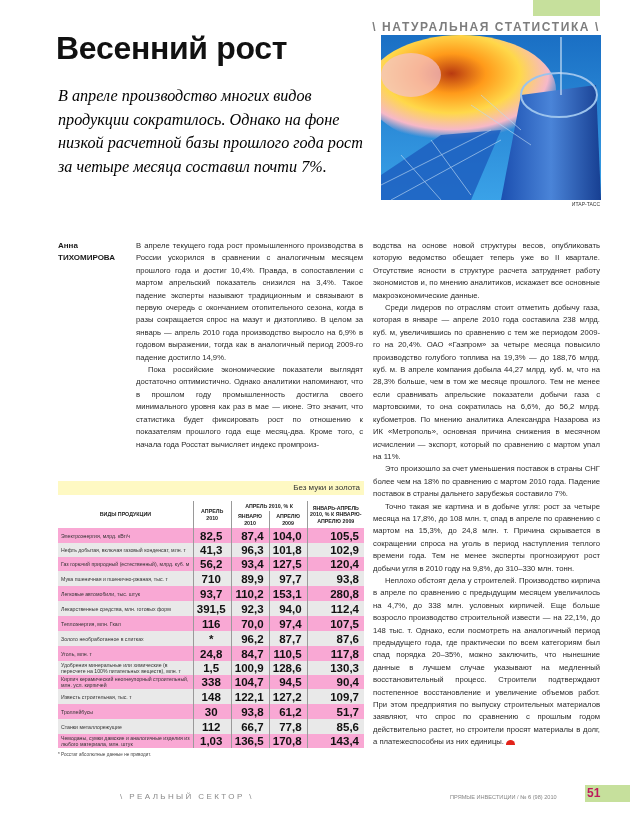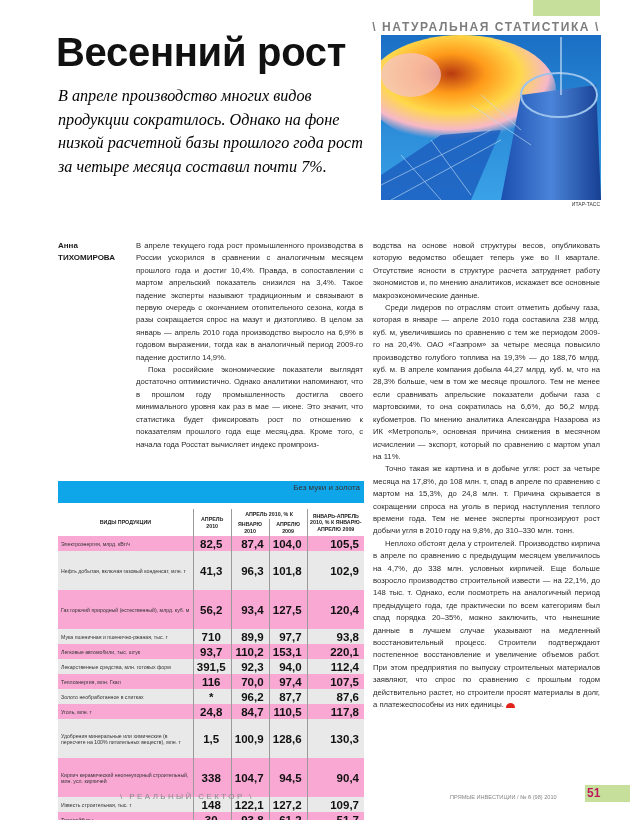--- a/index.html
+++ b/index.html
@@ -2,49 +2,49 @@
 <html><head>
 <meta charset="utf-8">
 <style>
   * { box-sizing: border-box; margin: 0; padding: 0; }
   html, body { width: 630px; height: 820px; background: #ffffff; overflow: hidden; }
   body { position: relative; font-family: "Liberation Sans", "DejaVu Sans", sans-serif; color: #1a1a1a; }
 
   .top-accent { position: absolute; left: 533px; top: 0; width: 67px; height: 16px; background: #c6e09c; }
   .rubric { position: absolute; right: 30px; top: 20px; font-size: 12px; font-weight: bold; letter-spacing: 1.6px; color: #7d7d7d; }
 
-  .headline { position: absolute; left: 56px; top: 30px; font-size: 40px; font-weight: bold; color: #111; letter-spacing: -0.3px; text-align: right; }
+  .headline { position: absolute; left: 56px; top: 30px; font-size: 32px; font-weight: bold; color: #111; letter-spacing: -0.3px; text-align: right; }
 
   .lede { position: absolute; left: 58px; top: 85px; width: 320px; font-family: Liberation Serif, serif; font-style: italic; font-size: 16.2px; line-height: 23.6px; color: #000000; }
 
   .photo { position: absolute; left: 381px; top: 35px; width: 220px; height: 165px; overflow: hidden; background: #1b78c9; }
   .photo svg { width: 100%; height: 100%; display: block; }
   .photo-credit { position: absolute; right: 30px; top: 201px; font-size: 5px; color: #333; }
 
   .author { position: absolute; left: 58px; top: 240px; font-size: 8px; font-weight: bold; line-height: 12px; color: #1a1a1a; }
 
   .col { position: absolute; font-size: 7.7px; line-height: 12.4px; color: #2b2b2b; text-align: justify; }
   .col p { text-indent: 0; }
   .col p.indent { text-indent: 12px; }
   .col1 { left: 136px; top: 240px; width: 227px; }
   .col2 { left: 373px; top: 240px; width: 227px; }
   .end-mark { display: inline-block; width: 9px; height: 5px; background: #e2231a; border-radius: 5px 5px 0 0; margin-left: 2px; vertical-align: -1px; }
 
   .table-wrap { position: absolute; left: 58px; top: 481px; width: 306px; }
-  .tbl-caption { background: #0ea5e9; height: 22px; font-size: 8px; text-align: right; padding-right: 4px; line-height: 14px; color: #333; margin-bottom: 6px; }
+  .tbl-caption { background: #fef9c3; height: 14px; font-size: 8px; text-align: right; padding-right: 4px; line-height: 14px; color: #333; margin-bottom: 6px; }
   table { width: 100%; border-collapse: collapse; font-size: 5.6px; }
   thead th { font-weight: bold; font-size: 5.3px; text-transform: uppercase; color: #222; text-align: center; line-height: 6.4px; padding: 2px 1px; }
   .vdiv { border-left: 1px solid #9a9a9a; }
   tbody td { padding: 1px 3px; height: 15px; vertical-align: middle; }
   tbody td.name { font-size: 5.2px; line-height: 6px; color: #333; width: 140px; }
   tbody td.num { font-size: 11.5px; font-weight: bold; text-align: right; color: #111; padding-right: 5px; }
   tbody td.num.c0 { text-align: center; }
   tbody tr.odd { background: #f9a8d4; }
   tbody tr.even { background: #e9e9e9; }
-  tbody tr.tall td { height: 39px; }
+  tbody tr.tall td { height: 14px; }
   .footnote { font-size: 4.6px; color: #444; margin-top: 4px; }
 
   .footer-rubric { position: absolute; left: 120px; top: 792px; font-size: 8px; letter-spacing: 2.4px; color: #8a8a8a; }
   .footer-mag { position: absolute; left: 450px; top: 794px; font-size: 5.6px; color: #888; }
   .footer-mag b { color: #999; }
   .page-num-box { position: absolute; left: 585px; top: 785px; width: 45px; height: 17px; background: #c6e09c; }
   .page-num { position: absolute; left: 587px; top: 786px; font-size: 12px; font-weight: bold; color: #be185d; }
 </style>
 </head>
 <body>
@@ -101,20 +101,21 @@
 </div>
 
 <div class="col col1">
   <p>В апреле текущего года рост промышленного производства в России ускорился в сравнении с аналогичным месяцем прошлого года и достиг 10,4%. Правда, в сопоставлении с мартом апрельский показатель снизился на 3,4%. Такое падение эксперты называют традиционным и связывают в первую очередь с окончанием отопительного сезона, когда в разы сокращается спрос на мазут и дизтопливо. В целом за январь — апрель 2010 года производство выросло на 6,9% в годовом выражении, тогда как в аналогичный период 2009-го падение достигло 14,9%.</p>
   <p class="indent">Пока российские экономические показатели выглядят достаточно оптимистично. Однако аналитики напоминают, что в прошлом году промышленность достигла своего минимального уровня как раз в мае — июне. Это значит, что статистика будет фиксировать рост по отношению к показателям прошлого года еще месяц-два. Кроме того, с начала года Росстат вычисляет индекс промпроиз-</p>
 </div>
 
 <div class="col col2">
   <p>водства на основе новой структуры весов, опубликовать которую ведомство обещает теперь уже во II квартале. Отсутствие ясности в структуре расчета затрудняет работу экономистов и, по мнению аналитиков, искажает все основные макроэкономические данные.</p>
   <p class="indent">Среди лидеров по отраслям стоит отметить добычу газа, которая в январе — апреле 2010 года составила 238 млрд. куб. м, увеличившись по сравнению с тем же периодом 2009-го на 20,4%. ОАО «Газпром» за четыре месяца повысило производство голубого топлива на 19,3% — до 188,76 млрд. куб. м. В апреле компания добыла 44,27 млрд. куб. м, что на 28,3% больше, чем в том же месяце прошлого. Тем не менее если сравнивать апрельские показатели добычи газа с мартовскими, то она сократилась на 6,6%, до 56,2 млрд. кубометров. По мнению аналитика Александра Назарова из ИК «Метрополь», основная причина снижения в месячном исчислении — экспорт, который по сравнению с мартом упал на 11%.</p>
+  <p class="indent">Это произошло за счет уменьшения поставок в страны СНГ более чем на 18% по сравнению с мартом 2010 года. Падение поставок в страны дальнего зарубежья составило 7%.</p>
   <p class="indent">Точно такая же картина и в добыче угля: рост за четыре месяца на 17,8%, до 108 млн. т, спад в апреле по сравнению с мартом на 15,3%, до 24,8 млн. т. Причина скрывается в сокращении спроса на уголь в период наступления теплого времени года. Тем не менее эксперты прогнозируют рост добычи угля в 2010 году на 9,8%, до 310–330 млн. тонн.</p>
   <p class="indent"><span>Неплохо обстоят дела у строителей. Производство кирпича в апреле по сравнению с предыдущим месяцем увеличилось на 4,7%, до 338 млн. условных кирпичей. Еще больше возросло производство строительной извести — на 22,1%, до 148 тыс. т. Однако, если посмотреть на аналогичный период предыдущего года, где практически по всем категориям был спад порядка 20–35%, можно заключить, что нынешние данные в лучшем случае указывают на медленный восстановительный процесс. Строители подтверждают постепенное восстановление и увеличение объемов работ. При этом предприятия по выпуску строительных материалов заявляют, что спрос по сравнению с прошлым годом действительно растет, но строители просят материалы в долг, а платежеспособны из них единицы.</span><span class="end-mark"></span></p>
 </div>
 
 <div class="table-wrap">
   <div class="tbl-caption">Без муки и золота</div>
   <table>
     <thead>
       <tr>
         <th rowspan="2" style="width:140px">ВИДЫ ПРОДУКЦИИ</th>
@@ -154,21 +155,21 @@
           <td class="num c0 vdiv">710</td>
           <td class="num vdiv">89,9</td>
           <td class="num vdiv">97,7</td>
           <td class="num vdiv">93,8</td>
         </tr>
         <tr class="odd">
           <td class="name">Легковые автомобили, тыс. штук</td>
           <td class="num c0 vdiv">93,7</td>
           <td class="num vdiv">110,2</td>
           <td class="num vdiv">153,1</td>
-          <td class="num vdiv">220,1</td>
+          <td class="num vdiv">280,8</td>
         </tr>
         <tr class="even">
           <td class="name">Лекарственные средства, млн. готовых форм</td>
           <td class="num c0 vdiv">391,5</td>
           <td class="num vdiv">92,3</td>
           <td class="num vdiv">94,0</td>
           <td class="num vdiv">112,4</td>
         </tr>
         <tr class="odd">
           <td class="name">Теплоэнергия, млн. Гкал</td>

